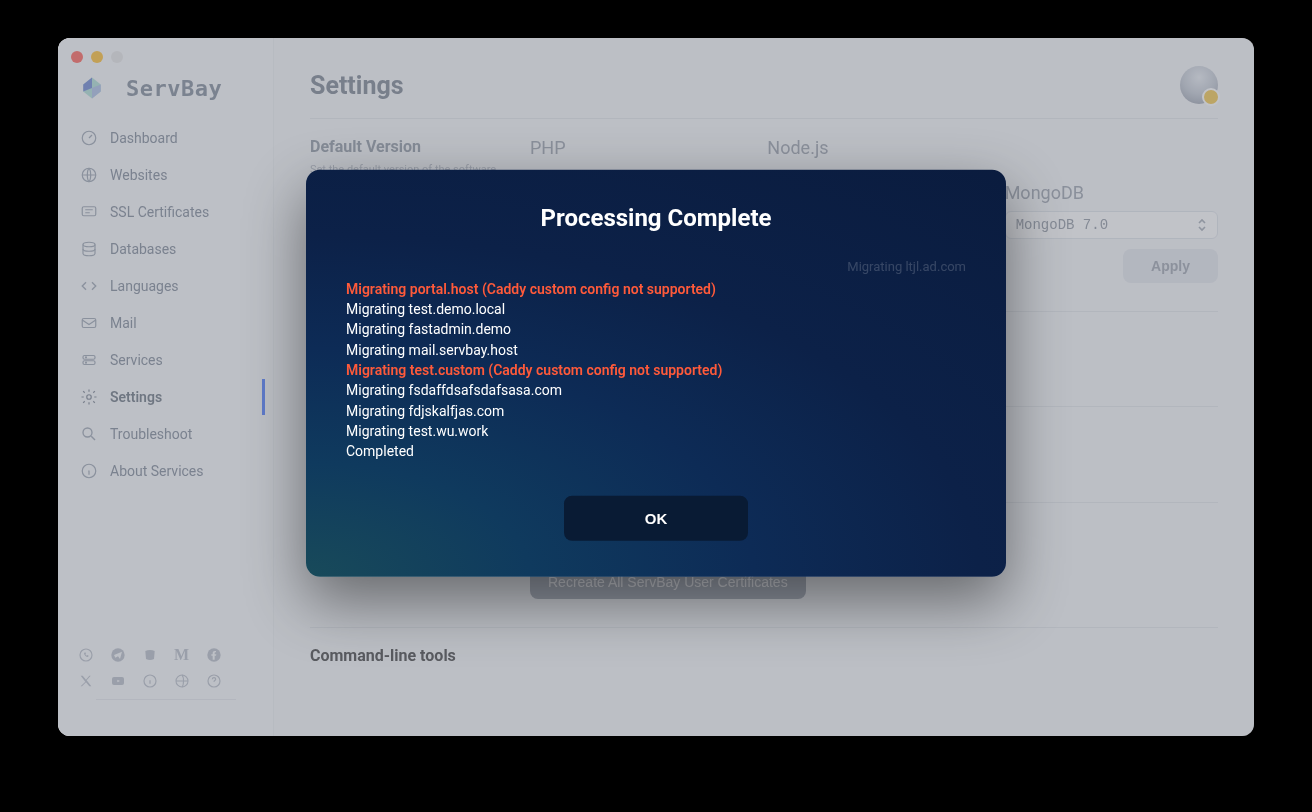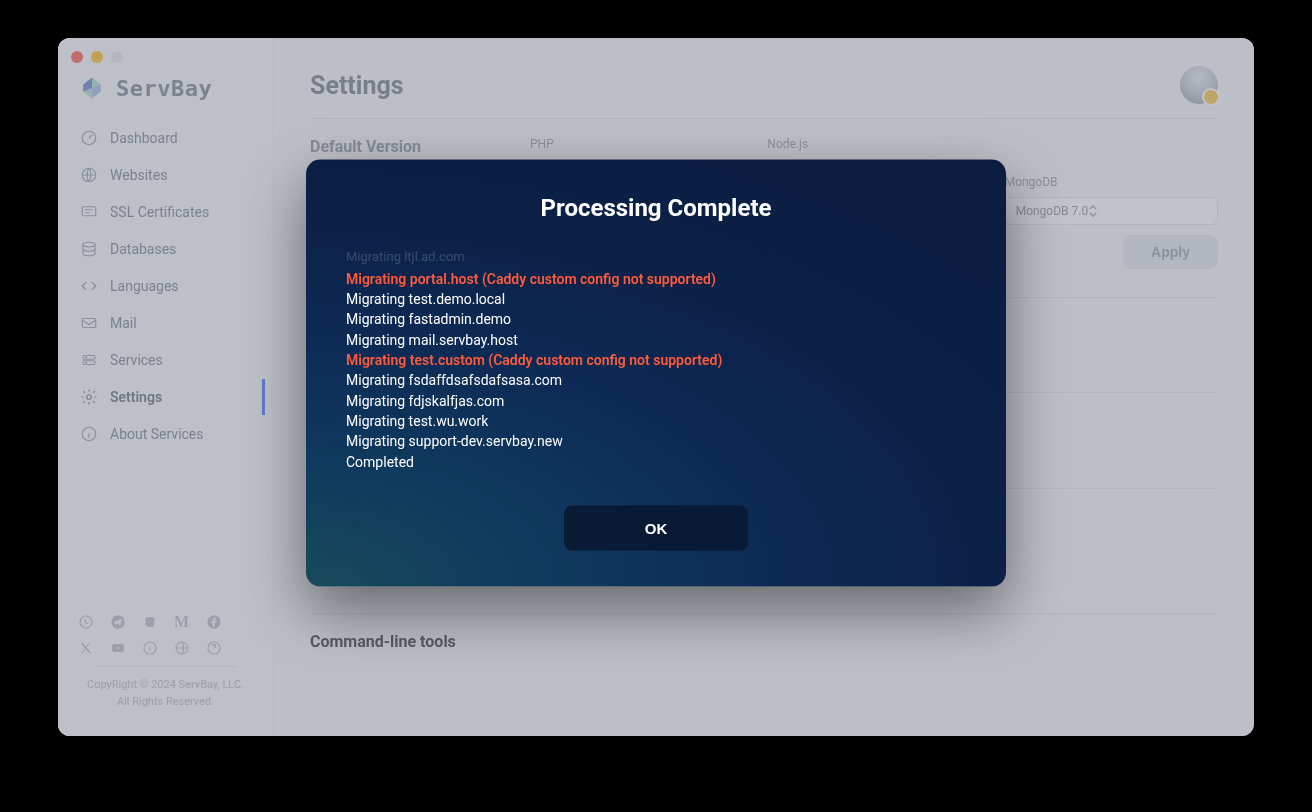--- a/index.html
+++ b/index.html
@@ -41,21 +41,21 @@
   width: 216px;
   background: #f6f7f9;
   padding: 30px 0 10px 0;
   display: flex;
   flex-direction: column;
   border-right: 1px solid #eceef1;
 }
 .brand {
   display: flex;
   align-items: center;
-  gap: 10px;
+  gap: 20px;
   padding: 6px 18px 18px 20px;
 }
 .brand-logo {
   width: 28px; height: 28px;
 }
 .brand-name {
   font-family: ui-monospace, Menlo, monospace;
   font-size: 22px;
   font-weight: 600;
   color: #7f8997;
@@ -142,33 +142,34 @@
 .section-left { width: 220px; flex-shrink: 0; }
 .section-title { font-size: 16px; font-weight: 700; color: #8f97a2; margin-bottom: 6px; }
 .section-desc { font-size: 11px; color: #b2b8c1; line-height: 1.4; max-width: 200px; }
 .version-grid {
   flex: 1;
   display: grid;
   grid-template-columns: repeat(3, 1fr);
   gap: 16px 24px;
 }
 .vcol { }
-.vlabel { font-size: 12px; color: #9aa1ac; margin-bottom: 8px; }
+.vlabel { font-size: 18px; color: #9aa1ac; margin-bottom: 8px; }
 .select {
   display: flex;
   align-items: center;
-  justify-content: flex-start;
+  justify-content: space-between;
   background: #fdfdfe;
   border: 1px solid #dfe3ea;
   border-radius: 6px;
   padding: 5px 10px;
-  font-size: 12px;
+  font-size: 14px;
   color: #8f96a1;
   height: 28px;
   cursor: pointer;
+  font-family: Liberation Mono, monospace;
 }
 .select .chev { color: #a3a9b3; }
 
 .btn-apply-row { display: flex; justify-content: flex-end; margin-top: 10px; }
 .btn-apply {
   background: #e4e7ed;
   color: #9da3ae;
   border: none;
   border-radius: 8px;
   padding: 9px 28px;
@@ -225,20 +226,21 @@
   line-height: 1.45;
   margin-bottom: 34px;
   padding: 0 4px;
 }
 .log-cut {
   color: rgba(255,255,255,.5);
   font-size: 13px;
   filter: blur(.4px);
   opacity: .35;
   margin-bottom: 2px;
+  text-align: right;
 }
 .log-line { color: #fff; }
 .log-line.err { color: #ff5a3a; font-weight: 600; }
 .log-complete { color: #fff; }
 .modal-footer { display: flex; justify-content: center; }
 .btn-ok {
   background: #091b34;
   color: #fff;
   border: none;
   border-radius: 8px;
@@ -341,20 +343,29 @@
         <span class="icn">
             <svg viewBox="0 0 24 24" width="18" height="18" fill="none" stroke="currentColor" stroke-width="1.6">
               <circle cx="12" cy="12" r="3"></circle>
               <path d="M12 2v3M12 19v3M4.2 4.2l2.1 2.1M17.7 17.7l2.1 2.1M2 12h3M19 12h3M4.2 19.8l2.1-2.1M17.7 6.3l2.1-2.1"></path>
             </svg>
           </span>
         <span>Settings</span>
       </li>
       <li>
         <span class="icn">
+            <svg viewBox="0 0 24 24" width="18" height="18" fill="none" stroke="currentColor" stroke-width="1.8">
+              <circle cx="10" cy="10" r="6"></circle>
+              <path d="M15 15l5 5"></path>
+            </svg>
+          </span>
+        <span>Troubleshoot</span>
+      </li>
+      <li>
+        <span class="icn">
             <svg viewBox="0 0 24 24" width="18" height="18" fill="none" stroke="currentColor" stroke-width="1.6">
               <circle cx="12" cy="12" r="9"></circle>
               <path d="M12 8h.01M11 12h1v5"></path>
             </svg>
           </span>
         <span>About Services</span>
       </li>
     </ul>
 
     <div class="sidebar-footer">
@@ -391,24 +402,20 @@
         <svg class="sicon" viewBox="0 0 24 24" fill="none" stroke="currentColor" stroke-width="1.6">
             <circle cx="12" cy="12" r="9"></circle>
             <path d="M3 12h18M12 3c3 3 3 15 0 18"></path>
           </svg>
         <svg class="sicon" viewBox="0 0 24 24" fill="none" stroke="currentColor" stroke-width="1.8">
             <circle cx="12" cy="12" r="9"></circle>
             <path d="M9.5 9.5a2.5 2.5 0 115 0c0 1.5-2.5 2-2.5 3.5M12 17h.01"></path>
           </svg>
       </div>
       <hr class="divider-short">
-      <div class="copyright">
-        <div>CopyRight © 2024 ServBay, LLC.</div>
-        <div>All Rights Reserved.</div>
-      </div>
     </div>
   </aside>
 
   <main class="main">
     <div class="page-header">
       <h1 class="page-title">Settings</h1>
       <div class="avatar"></div>
     </div>
     <hr class="hr">
 
@@ -493,21 +500,20 @@
       <div class="log-cut">Migrating ltjl.ad.com</div>
       <div id="log-lines">
           <div class="log-line err">Migrating portal.host (Caddy custom config not supported)</div>
           <div class="log-line">Migrating test.demo.local</div>
           <div class="log-line">Migrating fastadmin.demo</div>
           <div class="log-line">Migrating mail.servbay.host</div>
           <div class="log-line err">Migrating test.custom (Caddy custom config not supported)</div>
           <div class="log-line">Migrating fsdaffdsafsdafsasa.com</div>
           <div class="log-line">Migrating fdjskalfjas.com</div>
           <div class="log-line">Migrating test.wu.work</div>
-          <div class="log-line">Migrating support-dev.servbay.new</div>
         </div>
       <div class="log-complete">Completed</div>
     </div>
     <div class="modal-footer">
       <button class="btn-ok">OK</button>
     </div>
   </div>
 </div>
 
 </body></html>

